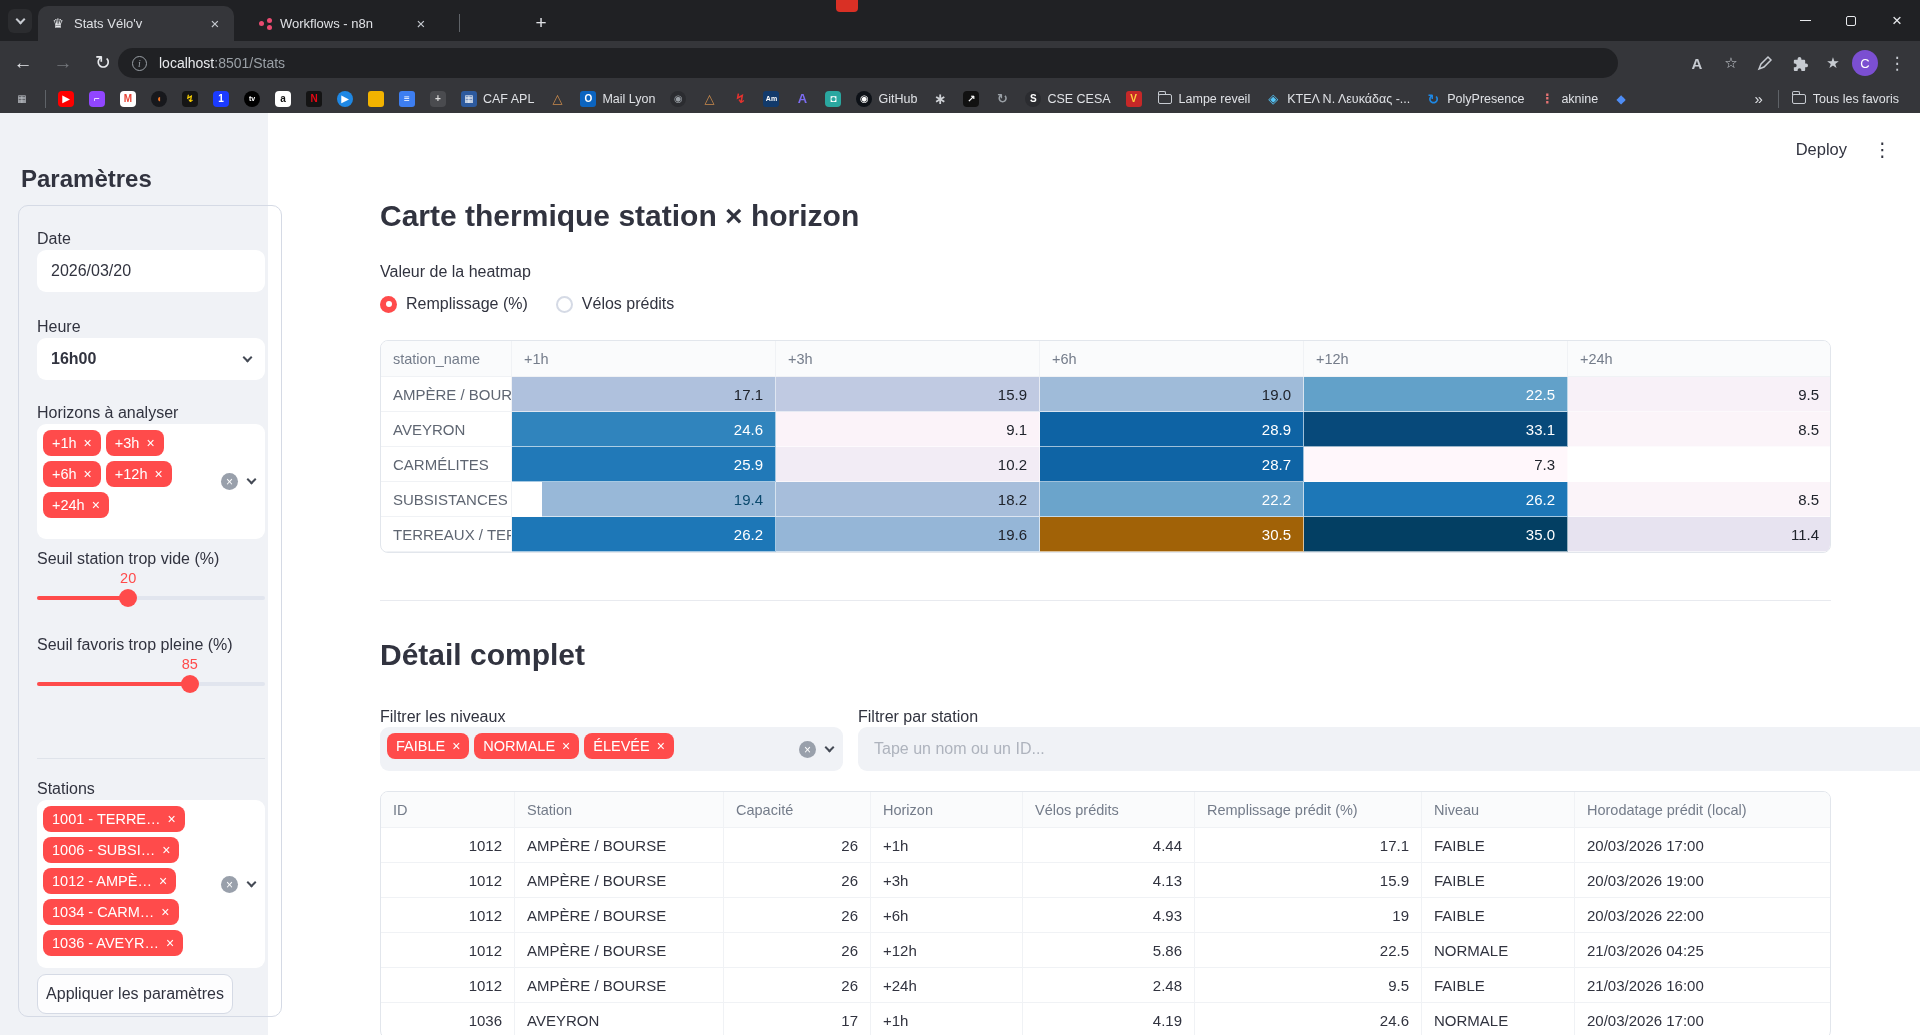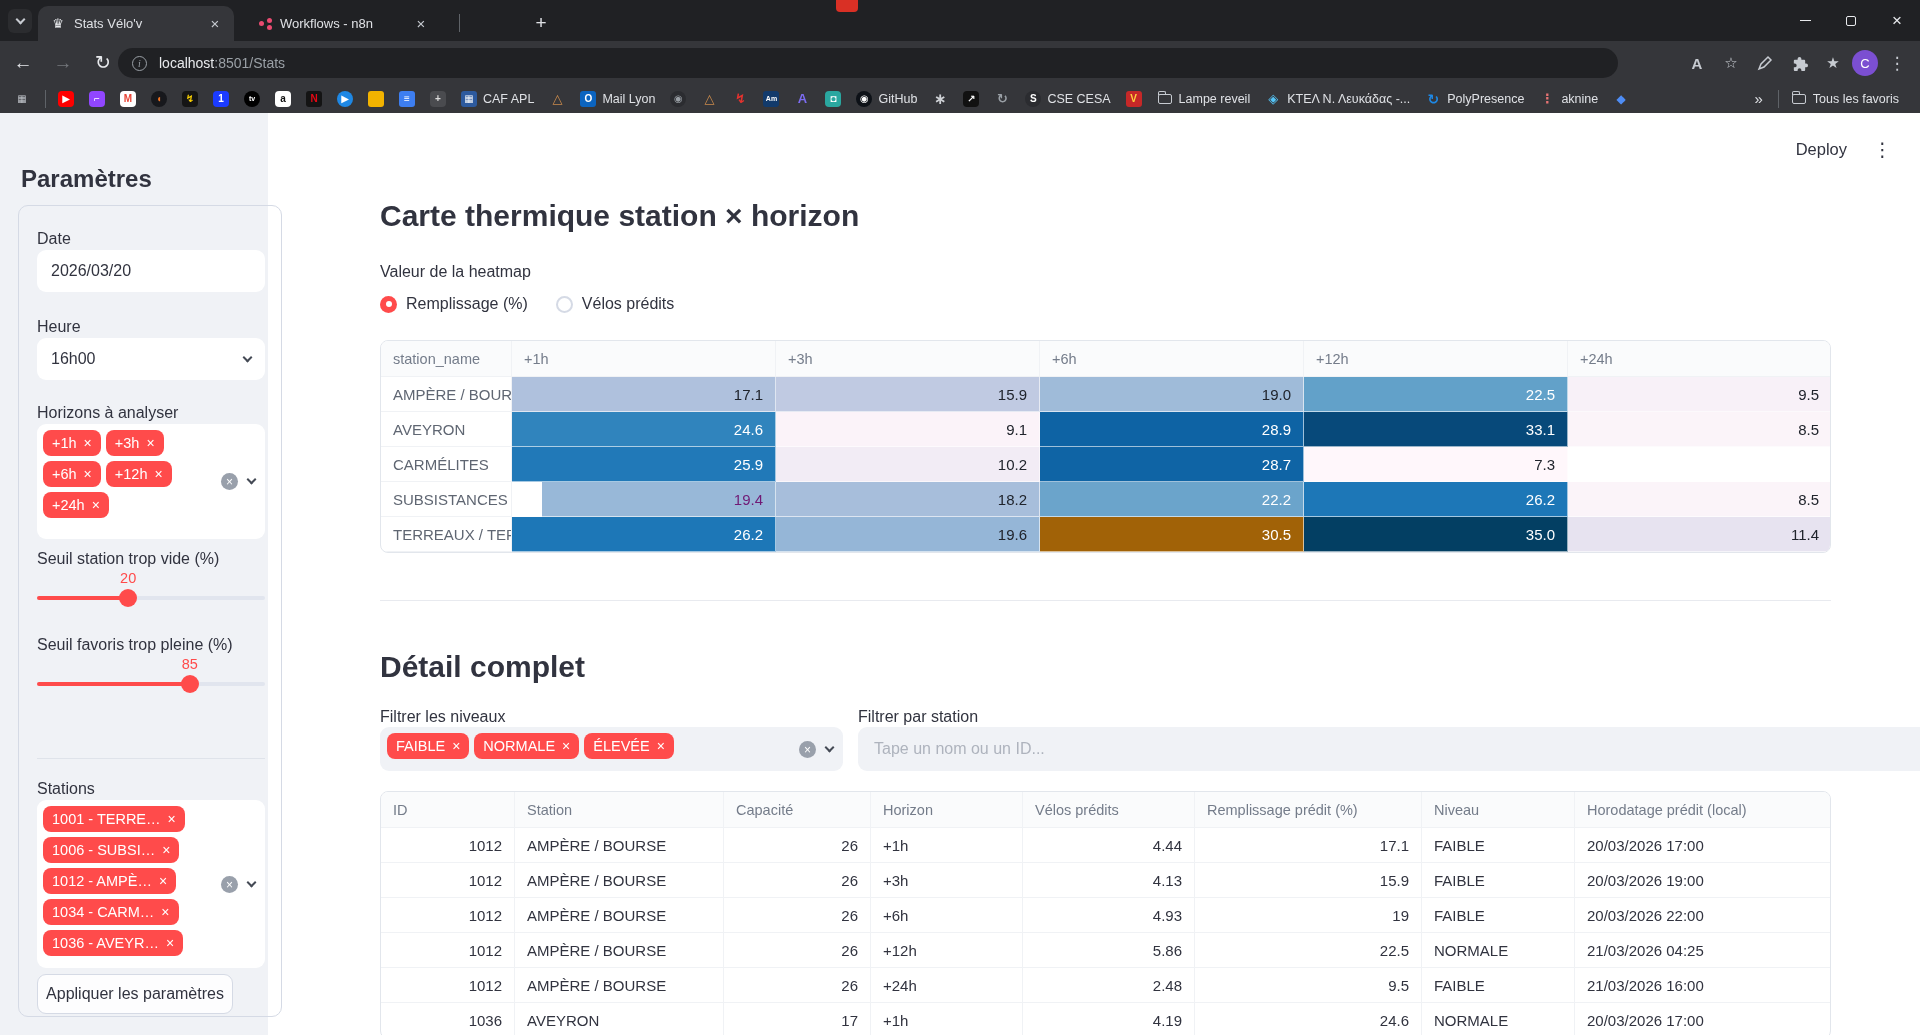--- a/index.html
+++ b/index.html
@@ -328,21 +328,21 @@
   <div class="app">
 
     <div class="sidebar">
       <div class="sb-title">Paramètres</div>
       <div class="form-box">
         <div class="sb-label" style="top:24px;">Date</div>
         <div class="input-box" style="top:44px;">
           <span>2026/03/20</span>
         </div>
         <div class="sb-label" style="top:112px;">Heure</div>
-        <div class="input-box" style="top:132px;">
+        <div class="input-box" style="top:132px;font-weight:bold;">
           <span>16h00</span>
           <span class="select-caret caret-dark"></span>
         </div>
         <div class="sb-label" style="top:198px;">Horizons à analyser</div>
         <div class="ms-box" style="top:218px; height:115px;">
           <div class="tags" id="horizon-tags" style="width:170px;">
               <span class="tag">
                 <span>+1h</span>
                 <span class="x">×</span>
               </span>
@@ -462,39 +462,39 @@
           </div>
           <div class="g-row with-label">
             <div class="g-cell hm-label">CARMÉLITES</div>
             <div class="g-cell num hm-cell" style="background: rgb(33, 121, 184); color: rgb(255, 255, 255);">25.9</div>
             <div class="g-cell num hm-cell" style="background: rgb(242, 236, 245); color: rgb(32, 36, 44);">10.2</div>
             <div class="g-cell num hm-cell" style="background: rgb(15, 100, 165); color: rgb(255, 255, 255);">28.7</div>
             <div class="g-cell num hm-cell" style="background: rgb(255, 247, 251); color: rgb(32, 36, 44); text-align: center;">7.3</div>
           </div>
           <div class="g-row with-label">
             <div class="g-cell hm-label">SUBSISTANCES</div>
-            <div class="g-cell num hm-cell" style="background: rgb(152, 184, 216); color: #701a75; margin-left: 30px;">19.4</div>
+            <div class="g-cell num hm-cell" style="background: rgb(152, 184, 216); color: #0c4a6e; margin-left: 30px;">19.4</div>
             <div class="g-cell num hm-cell" style="background: rgb(167, 190, 219); color: rgb(32, 36, 44);">18.2</div>
             <div class="g-cell num hm-cell" style="background: rgb(107, 164, 203); color: rgb(255, 255, 255);">22.2</div>
             <div class="g-cell num hm-cell" style="background: rgb(29, 119, 183); color: rgb(255, 255, 255);">26.2</div>
             <div class="g-cell num hm-cell" style="background: rgb(251, 244, 249); color: rgb(32, 36, 44);">8.5</div>
           </div>
           <div class="g-row with-label">
             <div class="g-cell hm-label">TERREAUX / TERME</div>
             <div class="g-cell num hm-cell" style="background: rgb(29, 119, 183); color: rgb(255, 255, 255);">26.2</div>
             <div class="g-cell num hm-cell" style="background: rgb(149, 182, 215); color: rgb(32, 36, 44);">19.6</div>
             <div class="g-cell num hm-cell" style="background: #a16207; color: rgb(255, 255, 255);">30.5</div>
             <div class="g-cell num hm-cell" style="background: rgb(3, 63, 99); color: rgb(255, 255, 255); padding-left: 42px;">35.0</div>
             <div class="g-cell num hm-cell" style="background: rgb(231, 227, 240); color: rgb(32, 36, 44);">11.4</div>
           </div>
         </div>
 
       <div class="hr" style="top:487px;"></div>
 
-      <div class="h2" style="top:537px;">Détail complet</div>
+      <div class="h2" style="top:525px;">Détail complet</div>
       <div class="small-label" style="top:595px;">Filtrer les niveaux</div>
       <div class="small-label" style="top:595px; left:558px;">Filtrer par station</div>
 
       <div class="filter-ms">
         <div class="tags" id="level-tags" style="width:380px;">
             <span class="tag">
               <span>FAIBLE</span>
               <span class="x">×</span>
             </span>
             <span class="tag">

